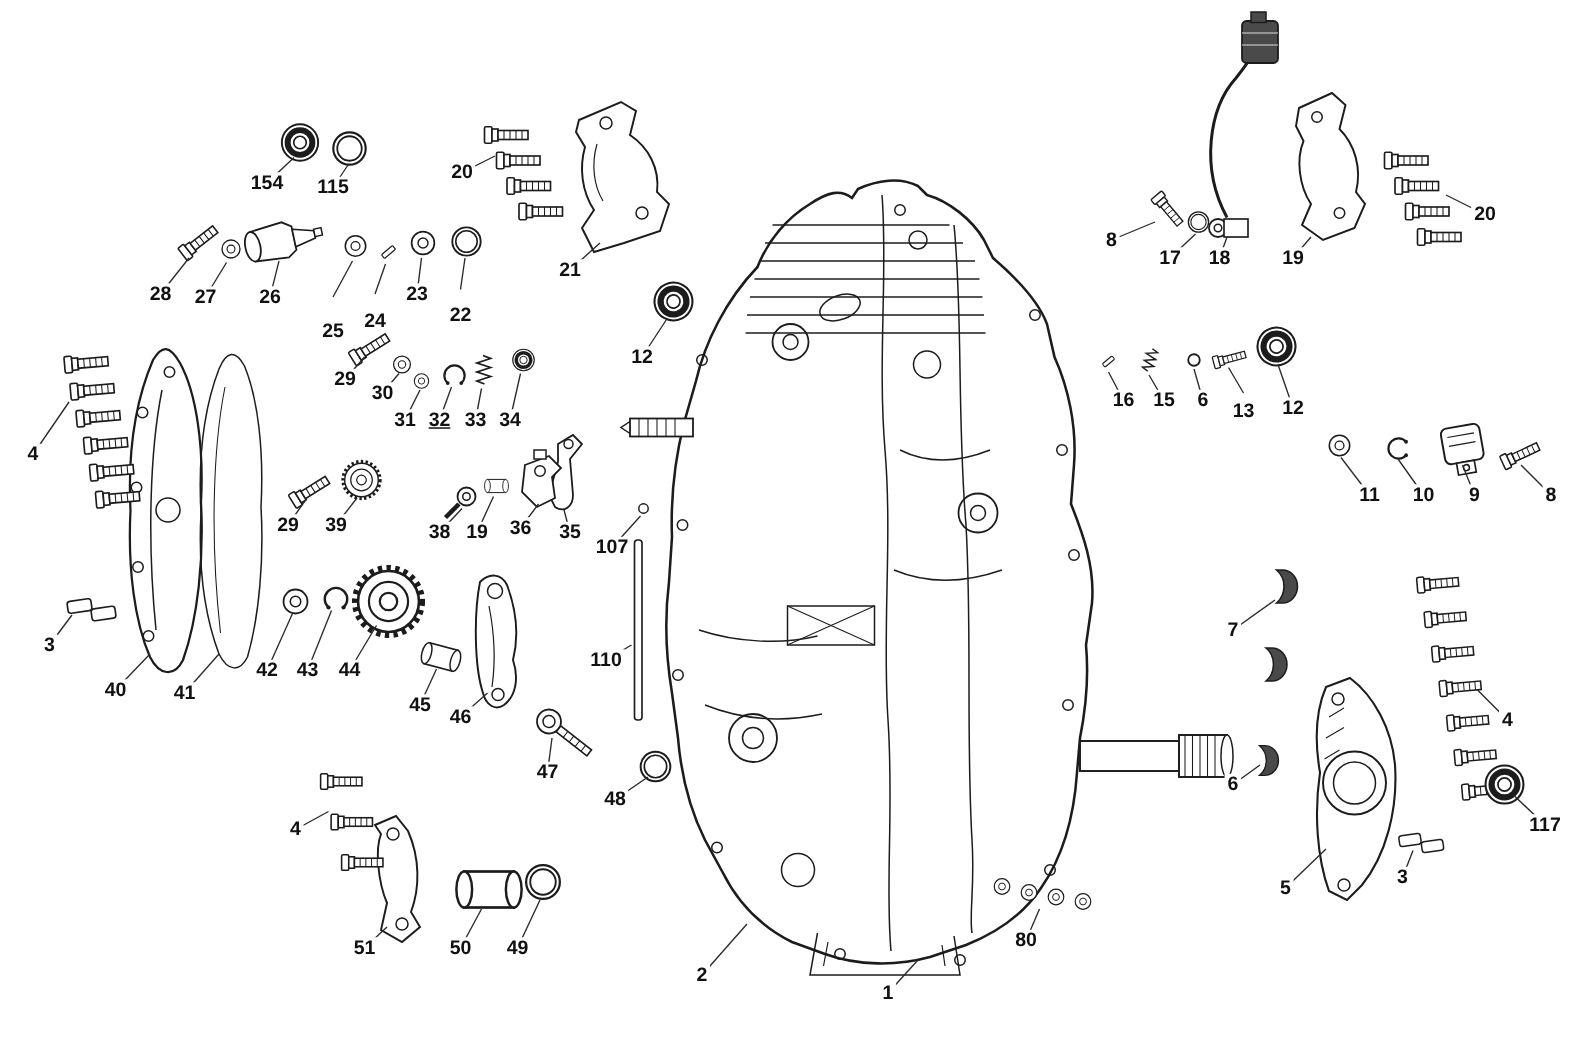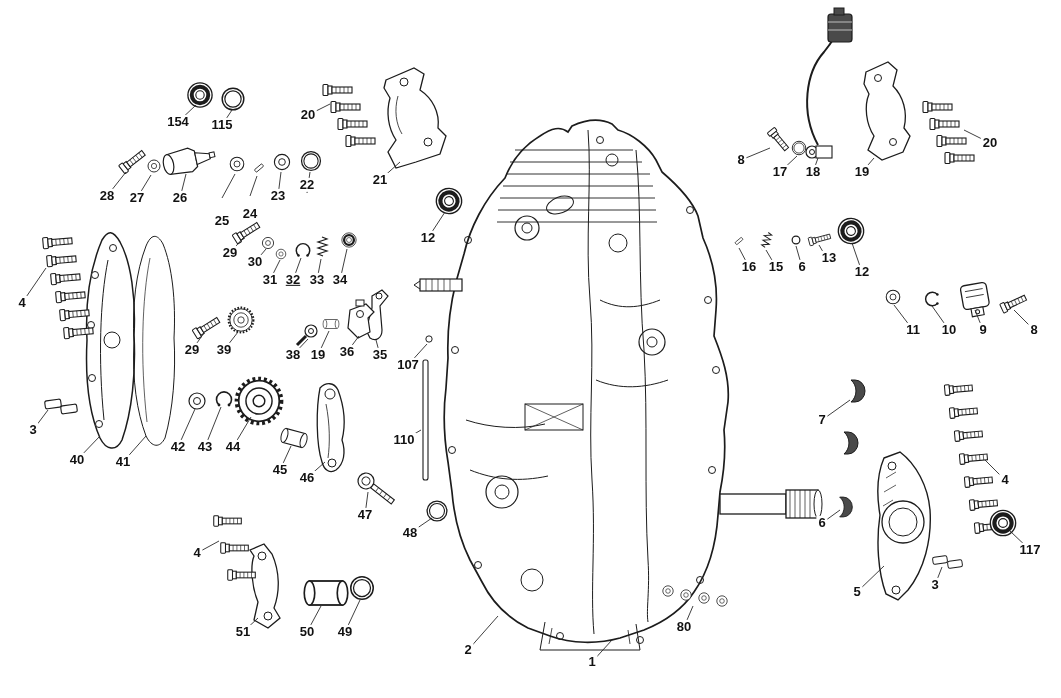--- a/index.html
+++ b/index.html
@@ -381,38 +381,38 @@
       <div class="callout" style="left: 178px; top: 122px;">154</div>
       <div class="callout" style="left: 222px; top: 125px;">115</div>
       <div class="callout" style="left: 308px; top: 115px;">20</div>
       <div class="callout" style="left: 380px; top: 180px;">21</div>
       <div class="callout" style="left: 107px; top: 196px;">28</div>
       <div class="callout" style="left: 137px; top: 198px;">27</div>
       <div class="callout" style="left: 180px; top: 198px;">26</div>
       <div class="callout" style="left: 222px; top: 198px; margin-top: 23px;">25</div>
       <div class="callout" style="left: 250px; top: 214px;">24</div>
       <div class="callout" style="left: 278px; top: 196px;">23</div>
-      <div class="callout" style="left: 307px; top: 185px;">22</div>
+      <div class="callout" style="left: 307px; top: 210px;">22</div>
       <div class="callout" style="left: 428px; top: 238px;">12</div>
       <div class="callout" style="left: 741px; top: 160px;">8</div>
       <div class="callout" style="left: 780px; top: 172px;">17</div>
       <div class="callout" style="left: 813px; top: 172px;">18</div>
       <div class="callout" style="left: 862px; top: 172px;">19</div>
       <div class="callout" style="left: 990px; top: 143px;">20</div>
       <div class="callout" style="left: 22px; top: 303px;">4</div>
       <div class="callout" style="left: 230px; top: 253px;">29</div>
       <div class="callout" style="left: 255px; top: 262px;">30</div>
       <div class="callout" style="left: 270px; top: 280px;">31</div>
       <div class="callout" style="left: 293px; top: 280px; text-decoration: underline;">32</div>
       <div class="callout" style="left: 317px; top: 280px;">33</div>
       <div class="callout" style="left: 340px; top: 280px;">34</div>
       <div class="callout" style="left: 749px; top: 267px;">16</div>
       <div class="callout" style="left: 776px; top: 267px;">15</div>
       <div class="callout" style="left: 802px; top: 267px;">6</div>
-      <div class="callout" style="left: 829px; top: 258px; text-align: right;">13</div>
+      <div class="callout" style="left: 829px; top: 274px; text-align: right;">13</div>
       <div class="callout" style="left: 862px; top: 272px;">12</div>
       <div class="callout" style="left: 913px; top: 330px;">11</div>
       <div class="callout" style="left: 949px; top: 330px;">10</div>
       <div class="callout" style="left: 983px; top: 330px;">9</div>
       <div class="callout" style="left: 1034px; top: 330px;">8</div>
       <div class="callout" style="left: 33px; top: 430px;">3</div>
       <div class="callout" style="left: 192px; top: 350px;">29</div>
       <div class="callout" style="left: 224px; top: 350px;">39</div>
       <div class="callout" style="left: 293px; top: 355px;">38</div>
       <div class="callout" style="left: 318px; top: 355px;">19</div>

